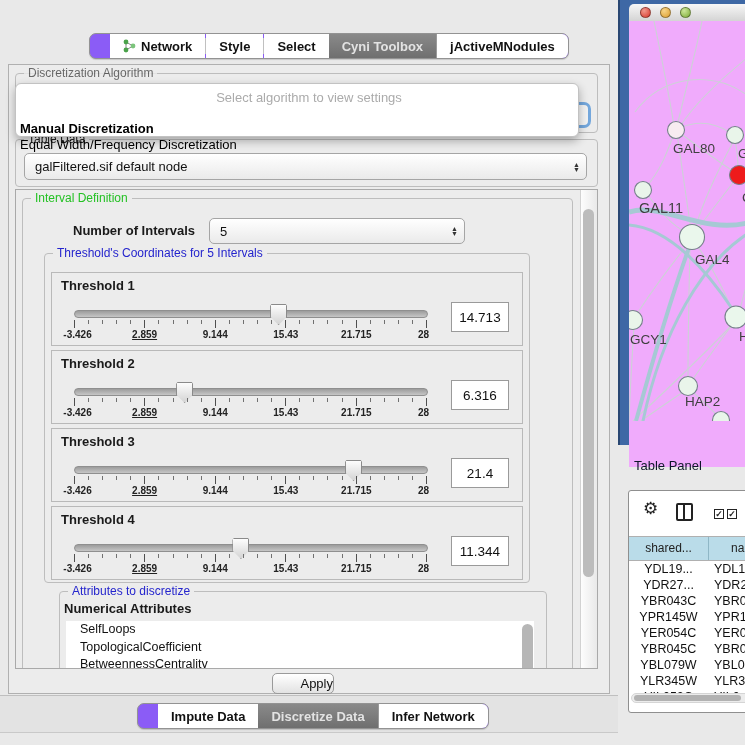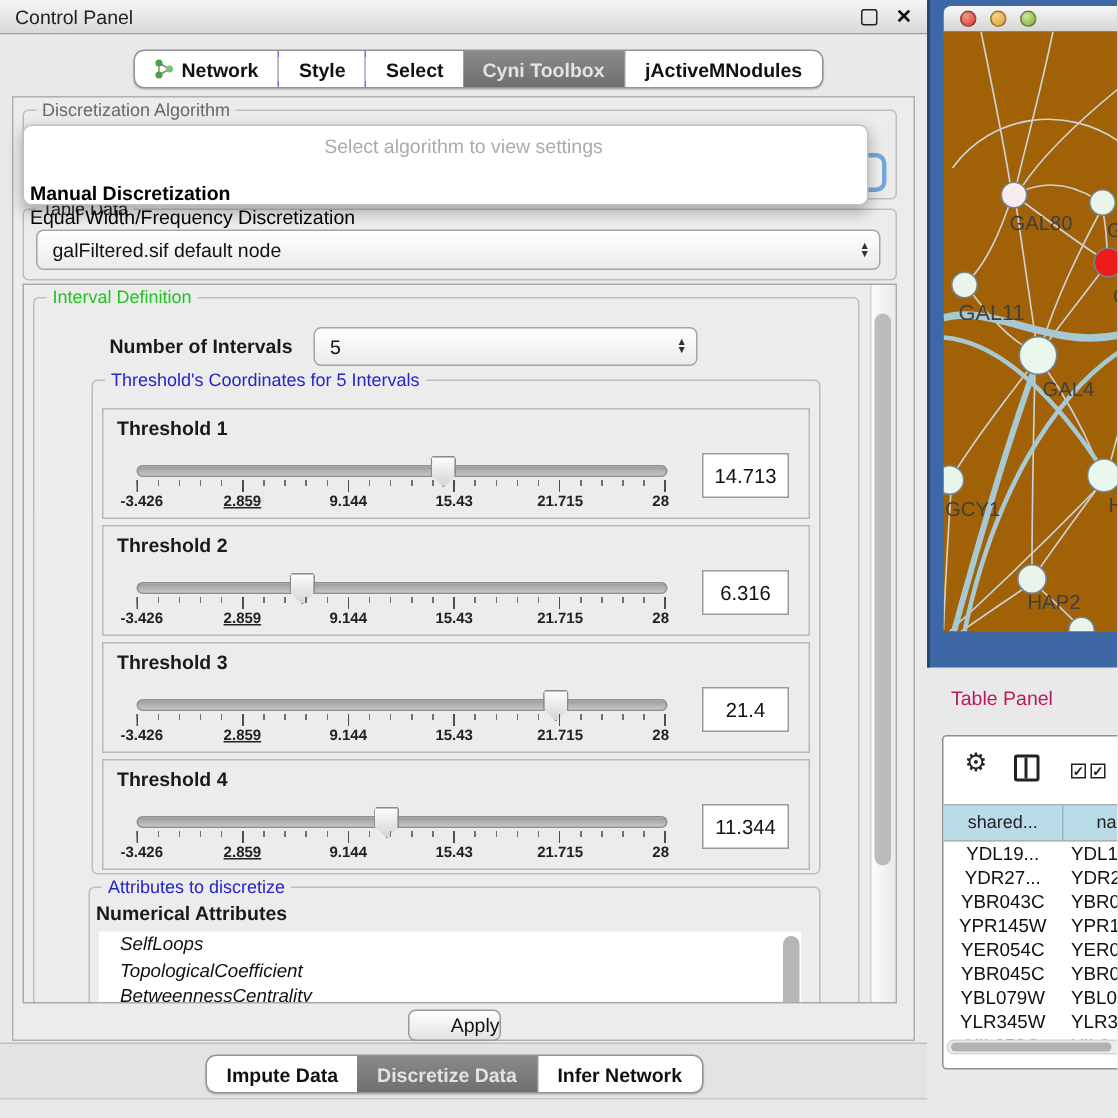--- a/index.html
+++ b/index.html
@@ -4,21 +4,21 @@
 <style>
   html,body{margin:0;padding:0;background:#e9e9e9;font-family:"Liberation Sans",sans-serif;}
   #screen{position:relative;width:745px;height:745px;overflow:hidden;background:#e9e9e9;font-size:13px;color:#1a1a1a;}
   
   .titlebar{position:absolute;left:0;top:0;width:618px;height:22px;background:linear-gradient(#f6f6f6,#d9d9d9);border-bottom:1px solid #9f9f9f;}
   .titlebar .t{position:absolute;left:10px;top:4px;font-size:13px;color:#222;}
   .float-btn{position:absolute;right:33px;top:6px;width:9px;height:9px;border:1.5px solid #222;border-radius:2px;}
   .close-btn{position:absolute;right:10px;top:3px;font-size:13px;font-weight:bold;color:#111;}
   
   .tabstrip{position:absolute;left:0;top:23px;width:618px;height:41px;background:#e9e9e9;}
-  .tabgroup{position:absolute;display:flex;align-items:stretch;height:24px;background:#8b5cf6;border:1px solid #939393;border-radius:7px;overflow:hidden;box-shadow:0 1px 1px rgba(0,0,0,.15);}
+  .tabgroup{position:absolute;display:flex;align-items:stretch;height:24px;background:#8b5cf6;border:1px solid #939393;border-radius:7px;overflow:hidden;box-shadow:0 1px 1px rgba(0,0,0,.15);padding-left:20px;}
   .tg-top{left:89px;top:10px;}
   .tab{display:flex;align-items:center;padding:0 13px;font-size:13px;font-weight:bold;color:#111;background:#fff;white-space:nowrap;}
   .tab.dark{background:linear-gradient(#8a8a8a,#6f6f6f);color:#e3e3e3;}
   .vdiv{width:1px;background:#c0c0c0;margin:4px 0;}
   .tab.bl{border-left:1px solid #9a9a9a;}
   .neticon{margin-right:5px;}
   
   .content{position:absolute;left:8px;top:64px;width:602px;height:630px;background:#ececec;border:1px solid #b0b0b0;box-sizing:border-box;}
   .grp{position:absolute;border:1px solid #bdbdbd;border-radius:4px;box-sizing:border-box;}
   .grp>.glabel{position:absolute;top:-8px;left:8px;background:#ececec;padding:0 4px;font-size:12px;}
@@ -36,53 +36,53 @@
   
   .combo{position:absolute;background:linear-gradient(#ffffff,#eaeaea);border:1px solid #a5a5a5;border-radius:5px;display:flex;align-items:center;padding-left:10px;font-size:13px;color:#111;box-sizing:border-box;}
   .spin{position:absolute;right:6px;top:50%;transform:translateY(-50%);display:flex;flex-direction:column;align-items:center;color:#333;}
   .spin i{font-style:normal;font-size:7px;line-height:5px;}
   
   .scrollarea{position:absolute;left:6px;top:124px;width:583px;height:480px;border:1px solid #a9a9a9;background:#ececec;overflow:hidden;box-sizing:border-box;}
   .vscroll{position:absolute;right:0;top:0;bottom:0;width:16px;background:linear-gradient(90deg,#fdfdfd,#e9e9e9);border-left:1px solid #d2d2d2;}
   .vthumb{position:absolute;left:2px;width:11px;background:#bcbcbc;border-radius:6px;}
   .grp-interval{left:6px;top:8px;width:551px;height:700px;}
   .numlabel{position:absolute;left:50px;top:24px;font-weight:bold;font-size:13px;}
-  .grp-thr{left:38px;top:54px;width:486px;height:330px;}
+  .grp-thr{left:21px;top:54px;width:486px;height:330px;}
   .tbox{position:absolute;left:6px;width:472px;height:74px;border:1px solid #b9b9b9;background:#ececec;box-sizing:border-box;}
   .tname{position:absolute;left:9px;top:5px;font-weight:bold;font-size:13px;}
   .track{position:absolute;left:22px;top:37px;width:352px;height:6px;background:linear-gradient(#9c9c9c,#c6c6c6);border:1px solid #8f8f8f;border-radius:4px;}
   .thumb{position:absolute;top:-7px;width:15px;height:19px;background:linear-gradient(#fdfdfd,#d4d4d4);border:1px solid #8a8a8a;clip-path:polygon(8% 0,92% 0,100% 10%,100% 60%,50% 100%,0 60%,0 10%);}
   .ticks{position:absolute;left:22px;top:47px;width:353px;height:8px;}
   .ticks::before{content:"";position:absolute;left:0;top:0;width:100%;height:4px;background:repeating-linear-gradient(90deg,#707070 0 1px,transparent 1px 14.08px);}
   .ticks::after{content:"";position:absolute;left:0;top:0;width:100%;height:8px;background:repeating-linear-gradient(90deg,#4f4f4f 0 1px,transparent 1px 70.4px);}
   .tlabels{position:absolute;left:22px;top:56px;width:353px;height:12px;font-size:10px;font-weight:bold;color:#222;}
   .tlabels span{position:absolute;transform:translateX(-50%);white-space:nowrap;}
   .tk0{left:1%;} .tk1{left:20%;text-decoration:underline;} .tk2{left:40%;} .tk3{left:60%;} .tk4{left:80%;} .tk5{left:99%;}
   .tval{position:absolute;right:13px;top:29px;width:58px;height:30px;border:1px solid #9a9a9a;background:#fff;font-family:"Liberation Sans",sans-serif;font-size:13.5px;text-align:center;box-sizing:border-box;color:#111;}
   .grp-attr{left:36px;top:392px;width:488px;height:150px;}
   .attr-title{position:absolute;left:4px;top:9px;font-weight:bold;font-size:13px;}
   .attr-list{position:absolute;left:6px;top:29px;width:468px;height:110px;background:#fff;}
-  .attr-list .item{padding-left:14px;font-size:12.5px;line-height:17.5px;color:#111;font-style:italic;}
+  .attr-list .item{padding-left:14px;font-size:12.5px;line-height:17.5px;color:#111;}
   .list-scroll{position:absolute;right:1px;top:3px;width:11px;height:100px;background:#b6b6b6;border-radius:6px;}
   .apply-btn{position:absolute;left:263px;top:608px;width:62px;height:21px;background:linear-gradient(#ffffff,#e2e2e2);border:1px solid #9a9a9a;border-radius:5px;font-size:13px;text-align:right;line-height:19px;color:#111;box-sizing:border-box;}
   
   .bottombar{position:absolute;left:0;top:695px;width:618px;height:36px;background:#e3e3e3;border-top:1px solid #bfbfbf;border-bottom:1px solid #c9c9c9;}
   .tg-bottom{left:137px;top:7px;}
   .tab.sm{font-size:13px;padding:0 13px;}
   
   .netwin{position:absolute;left:618px;top:0;width:127px;height:445px;background:#3e68a5;border-left:2px solid #294772;box-sizing:border-box;}
   .nw-titlebar{position:absolute;left:9px;top:4px;right:0;height:17px;background:linear-gradient(#f7f7f7,#d4d4d4);border-top-left-radius:5px;border-bottom:1px solid #a8a8a8;}
   .light{position:absolute;top:3px;width:11px;height:11px;border-radius:50%;border:1px solid rgba(0,0,0,.35);box-sizing:border-box;}
   .light.r{left:11px;background:radial-gradient(circle at 35% 30%,#f0988c,#d8372c);}
   .light.y{left:31px;background:radial-gradient(circle at 35% 30%,#f6d488,#dd9e2f);}
   .light.g{left:51px;background:radial-gradient(circle at 35% 30%,#cce69a,#7cab35);}
-  .nw-canvas{position:absolute;left:9px;top:21px;right:0;height:400px;background:#a16207;overflow:hidden;}
+  .nw-canvas{position:absolute;left:9px;top:21px;right:0;height:446px;background:#f0abfc;overflow:hidden;}
   .nw-canvas svg text{fill:#3f3f3f;font-family:"Liberation Sans",sans-serif;font-size:13.5px;}
   
-  .tp-title{position:absolute;left:634px;top:458px;font-size:13px;color:#be185d;}
+  .tp-title{position:absolute;left:634px;top:458px;font-size:13px;color:#0f172a;}
   .tpanel{position:absolute;left:628px;top:490px;width:160px;height:223px;background:#fff;border:1px solid #8f8f8f;border-radius:3px;box-sizing:border-box;overflow:hidden;}
   .gear{position:absolute;left:14px;top:9px;font-size:17px;color:#222;line-height:17px;}
   .split-icon{position:absolute;left:47px;top:12px;width:13px;height:14px;border:2px solid #222;border-radius:2px;}
   .split-icon::after{content:"";position:absolute;left:5px;top:0;width:2px;height:100%;background:#222;}
   .chk{position:absolute;top:18px;width:10px;height:10px;border:1.5px solid #222;font-size:9px;line-height:9px;text-align:center;color:#222;font-weight:bold;box-sizing:border-box;}
   .chk.c1{left:85px;} .chk.c2{left:98px;}
   .thead{position:absolute;left:0px;top:45px;width:100%;height:23px;border-top:1px solid #b0b0b0;border-bottom:1px solid #b0b0b0;background:#badce9;}
   .thead .h1{position:absolute;left:0;top:0;width:79px;height:100%;border-right:1px solid #8fb7c6;text-align:center;line-height:23px;font-size:12px;color:#222;}
   .thead .h2{position:absolute;left:80px;top:0;right:0;height:100%;line-height:23px;font-size:12px;color:#222;padding-left:22px;}
   .trows{position:absolute;left:0;top:70px;width:100%;height:132px;overflow:hidden;}
@@ -90,25 +90,20 @@
   .trow .c1{display:inline-block;width:79px;text-align:center;}
   .trow .c2{display:inline-block;padding-left:6px;}
   .hscroll{position:absolute;left:2px;right:2px;top:202px;height:10px;background:#ececec;border:1px solid #d5d5d5;border-radius:5px;box-sizing:border-box;}
   .hthumb{position:absolute;left:2px;top:1px;bottom:1px;width:107px;background:#b2b2b2;border-radius:4px;}
 </style>
 </head>
 <body>
 
 <div id="screen">
 
-  <div class="titlebar">
-    <span class="t">Control Panel</span>
-    <span class="float-btn"></span>
-    <span class="close-btn">✕</span>
-  </div>
 
   <div class="tabstrip">
     <div class="tabgroup tg-top">
       <div class="tab">
         <svg class="neticon" width="13" height="14" viewBox="0 0 13 14">
           <line x1="3" y1="3" x2="10" y2="7" stroke="#8a8a8a" stroke-width="1"></line>
           <line x1="3" y1="11" x2="10" y2="7" stroke="#8a8a8a" stroke-width="1"></line>
           <line x1="3" y1="3" x2="3" y2="11" stroke="#8a8a8a" stroke-width="1"></line>
           <circle cx="3" cy="3" r="2.4" fill="#4aa24a"></circle>
             <circle cx="3" cy="11" r="2.4" fill="#4aa24a"></circle>

